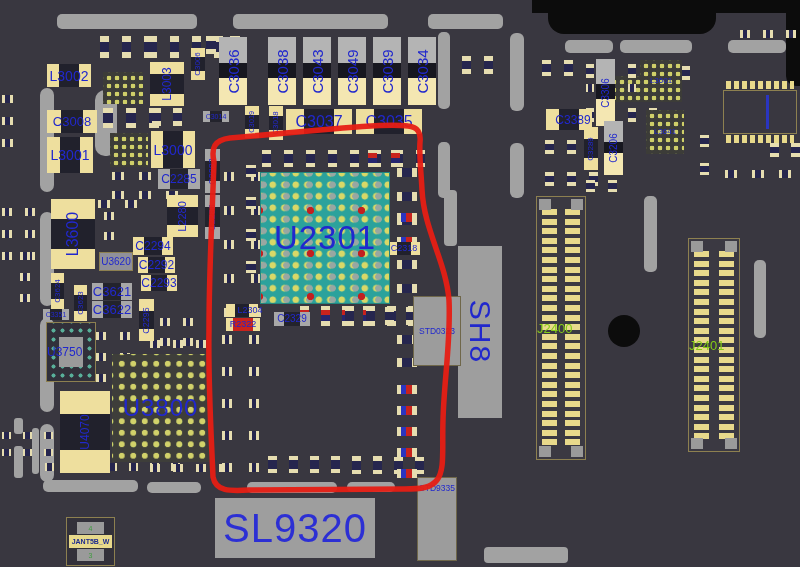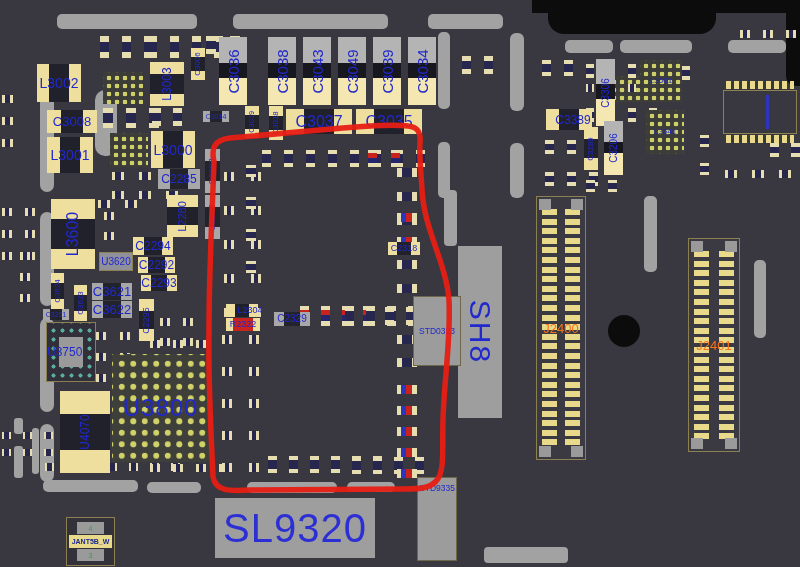--- a/index.html
+++ b/index.html
@@ -48,21 +48,21 @@
        display:flex;align-items:center;justify-content:center;}
   .std .slabel{color:#2128cd;font-size:8.5px;white-space:nowrap;}
   .std9335{align-items:flex-start;}
   .std9335 .slabel{padding-top:5px;}
   .conn{position:absolute;border:1px solid #8d8050;background:#3b3942;}
   .conn .col{position:absolute;top:12px;bottom:12px;width:15px;
     background:repeating-linear-gradient(180deg,#e8d98b 0 6px,rgba(0,0,0,0) 6px 9.6px);}
   .conn .col.l{left:5px;} .conn .col.r{right:5px;}
   .conn .corner{position:absolute;width:12px;height:11px;background:#9a9a9a;}
   .conn .clabel{position:absolute;left:0;right:0;top:50%;transform:translateY(-50%);
-    text-align:center;color:#f97316;font-size:13px;z-index:2;}
+    color:#84cc16;font-size:13px;z-index:2;}
   .rfoot{position:absolute;border:1px solid #8d8050;}
   .rfoot .row{position:absolute;left:2px;right:2px;height:8px;
     background:repeating-linear-gradient(90deg,#e8d98b 0 5px,rgba(0,0,0,0) 5px 8px);}
   .rfoot .row.t{top:-10px;} .rfoot .row.b{bottom:-10px;}
   .rfoot .mid{position:absolute;top:4px;bottom:4px;left:58%;width:3px;background:#2a35c0;}
   .u3750{position:absolute;border:1px solid #8d8050;background-color:#31303a;
     background-image:radial-gradient(circle,#58b09a 1.8px,transparent 2.3px);
     background-size:9px 9px;background-position:2px 3px;}
   .u3750 .core{position:absolute;left:12px;top:14px;width:24px;height:30px;background:#9a9a9a;}
   .u3750 .clabel{position:absolute;left:0;right:0;top:22px;text-align:left;
@@ -283,21 +283,21 @@
       <div class="part f-v" style="left: 770px; top: 143px; width: 9px; height: 14px;"></div>
       <div class="part f-v" style="left: 791px; top: 143px; width: 9px; height: 14px;"></div>
       <div class="part f-v" style="left: 700px; top: 135px; width: 9px; height: 12px;"></div>
       <div class="part f-v" style="left: 700px; top: 163px; width: 9px; height: 12px;"></div>
       <div class="part f-h" style="left: 725px; top: 170px; width: 12px; height: 8px;"></div>
       <div class="part f-h" style="left: 752px; top: 170px; width: 12px; height: 8px;"></div>
       <div class="part f-h" style="left: 779px; top: 170px; width: 12px; height: 8px;"></div>
       <div class="part f-h" style="left: 740px; top: 30px; width: 10px; height: 8px;"></div>
       <div class="part f-h" style="left: 763px; top: 30px; width: 10px; height: 8px;"></div>
       <div class="part f-h" style="left: 786px; top: 30px; width: 10px; height: 8px;"></div>
-      <div class="part p-cap h" style="left: 37px; top: 64px; width: 44px; height: 38px;">
+      <div class="part p-cap h" style="left: 47px; top: 64px; width: 44px; height: 23px;">
         <span class="plabel" style="font-size: 14px;">L3002</span>
       </div>
       <div class="part p-cap v vert" style="left: 150px; top: 62px; width: 34px; height: 44px;">
         <span class="plabel" style="font-size: 12px;">L3003</span>
       </div>
       <div class="part p-cap v vert" style="left: 191px; top: 48px; width: 14px; height: 32px;">
         <span class="plabel" style="font-size: 8px;">C3006</span>
       </div>
       <div class="part p-bigcap v vert" style="left: 219px; top: 37px; width: 28px; height: 68px;">
         <span class="plabel" style="font-size: 15px;">C3036</span>
@@ -414,20 +414,23 @@
         <span class="plabel" style="font-size: 10px;">C3206</span>
       </div>
       <div class="part p-minibga h" style="left: 640px; top: 60px; width: 42px; height: 42px;">
         <span class="plabel" style="font-size: 8px;">L3601</span>
       </div>
       <div class="part p-minibga v" style="left: 646px; top: 110px; width: 38px; height: 44px;">
         <span class="plabel" style="font-size: 8px;">L3641</span>
       </div>
     </div>
 
+  <div class="bga-teal" style="left:260px;top:172px;width:128px;height:130px">
+    <span class="bga-label">U2301</span>
+  </div>
   <div class="bga-dark" style="left:112px;top:354px;width:97px;height:108px">
     <span class="bga-label">U3800</span>
   </div>
 
   <div class="u3750" style="left:46px;top:322px;width:48px;height:58px">
     <span class="core"></span>
     <span class="clabel">U3750</span>
   </div>
 
   <div class="padgray" style="left:458px;top:246px;width:44px;height:172px">

